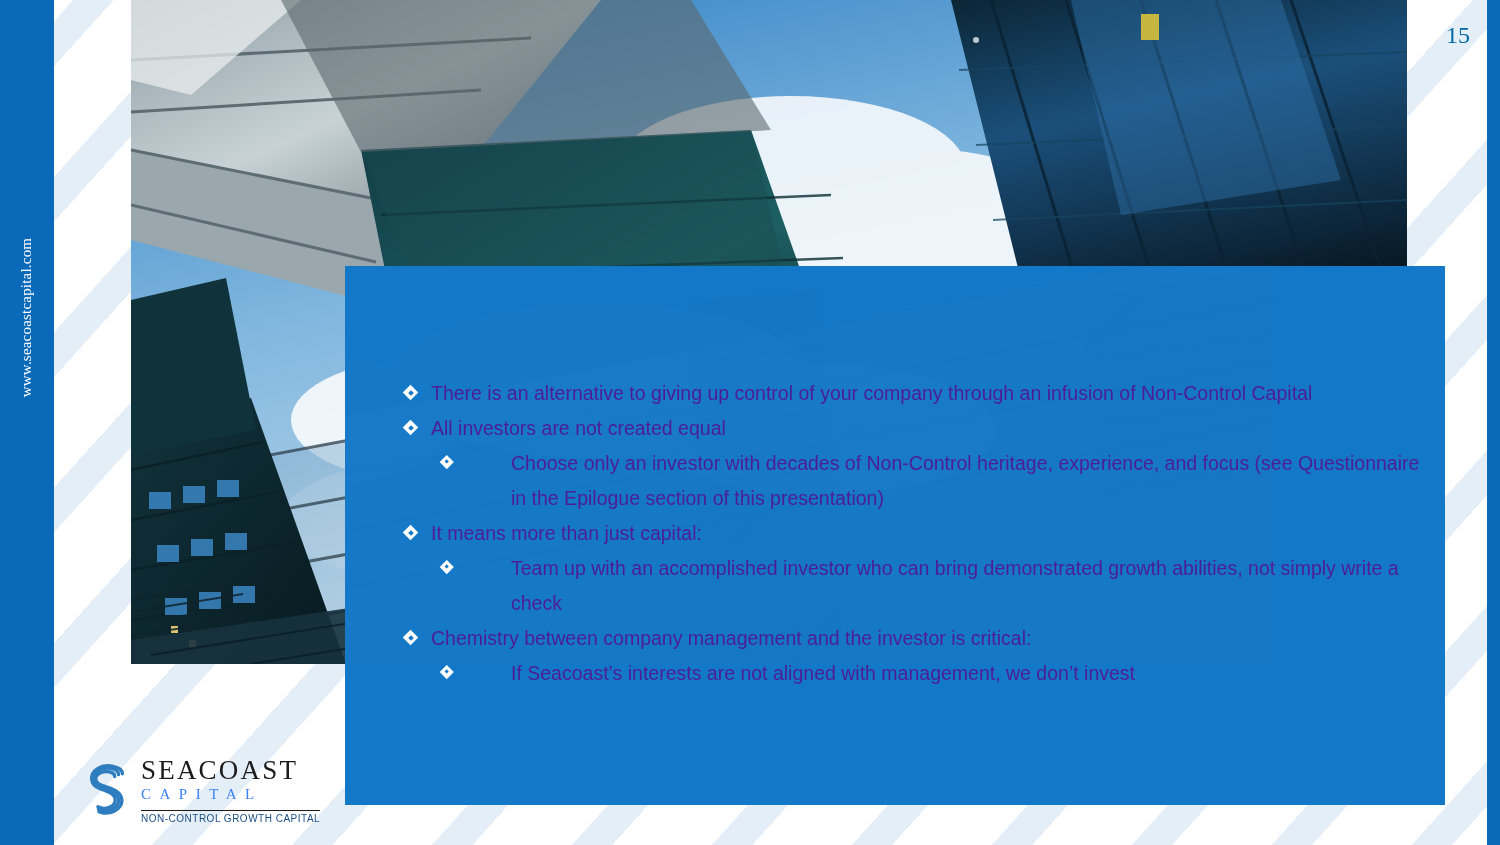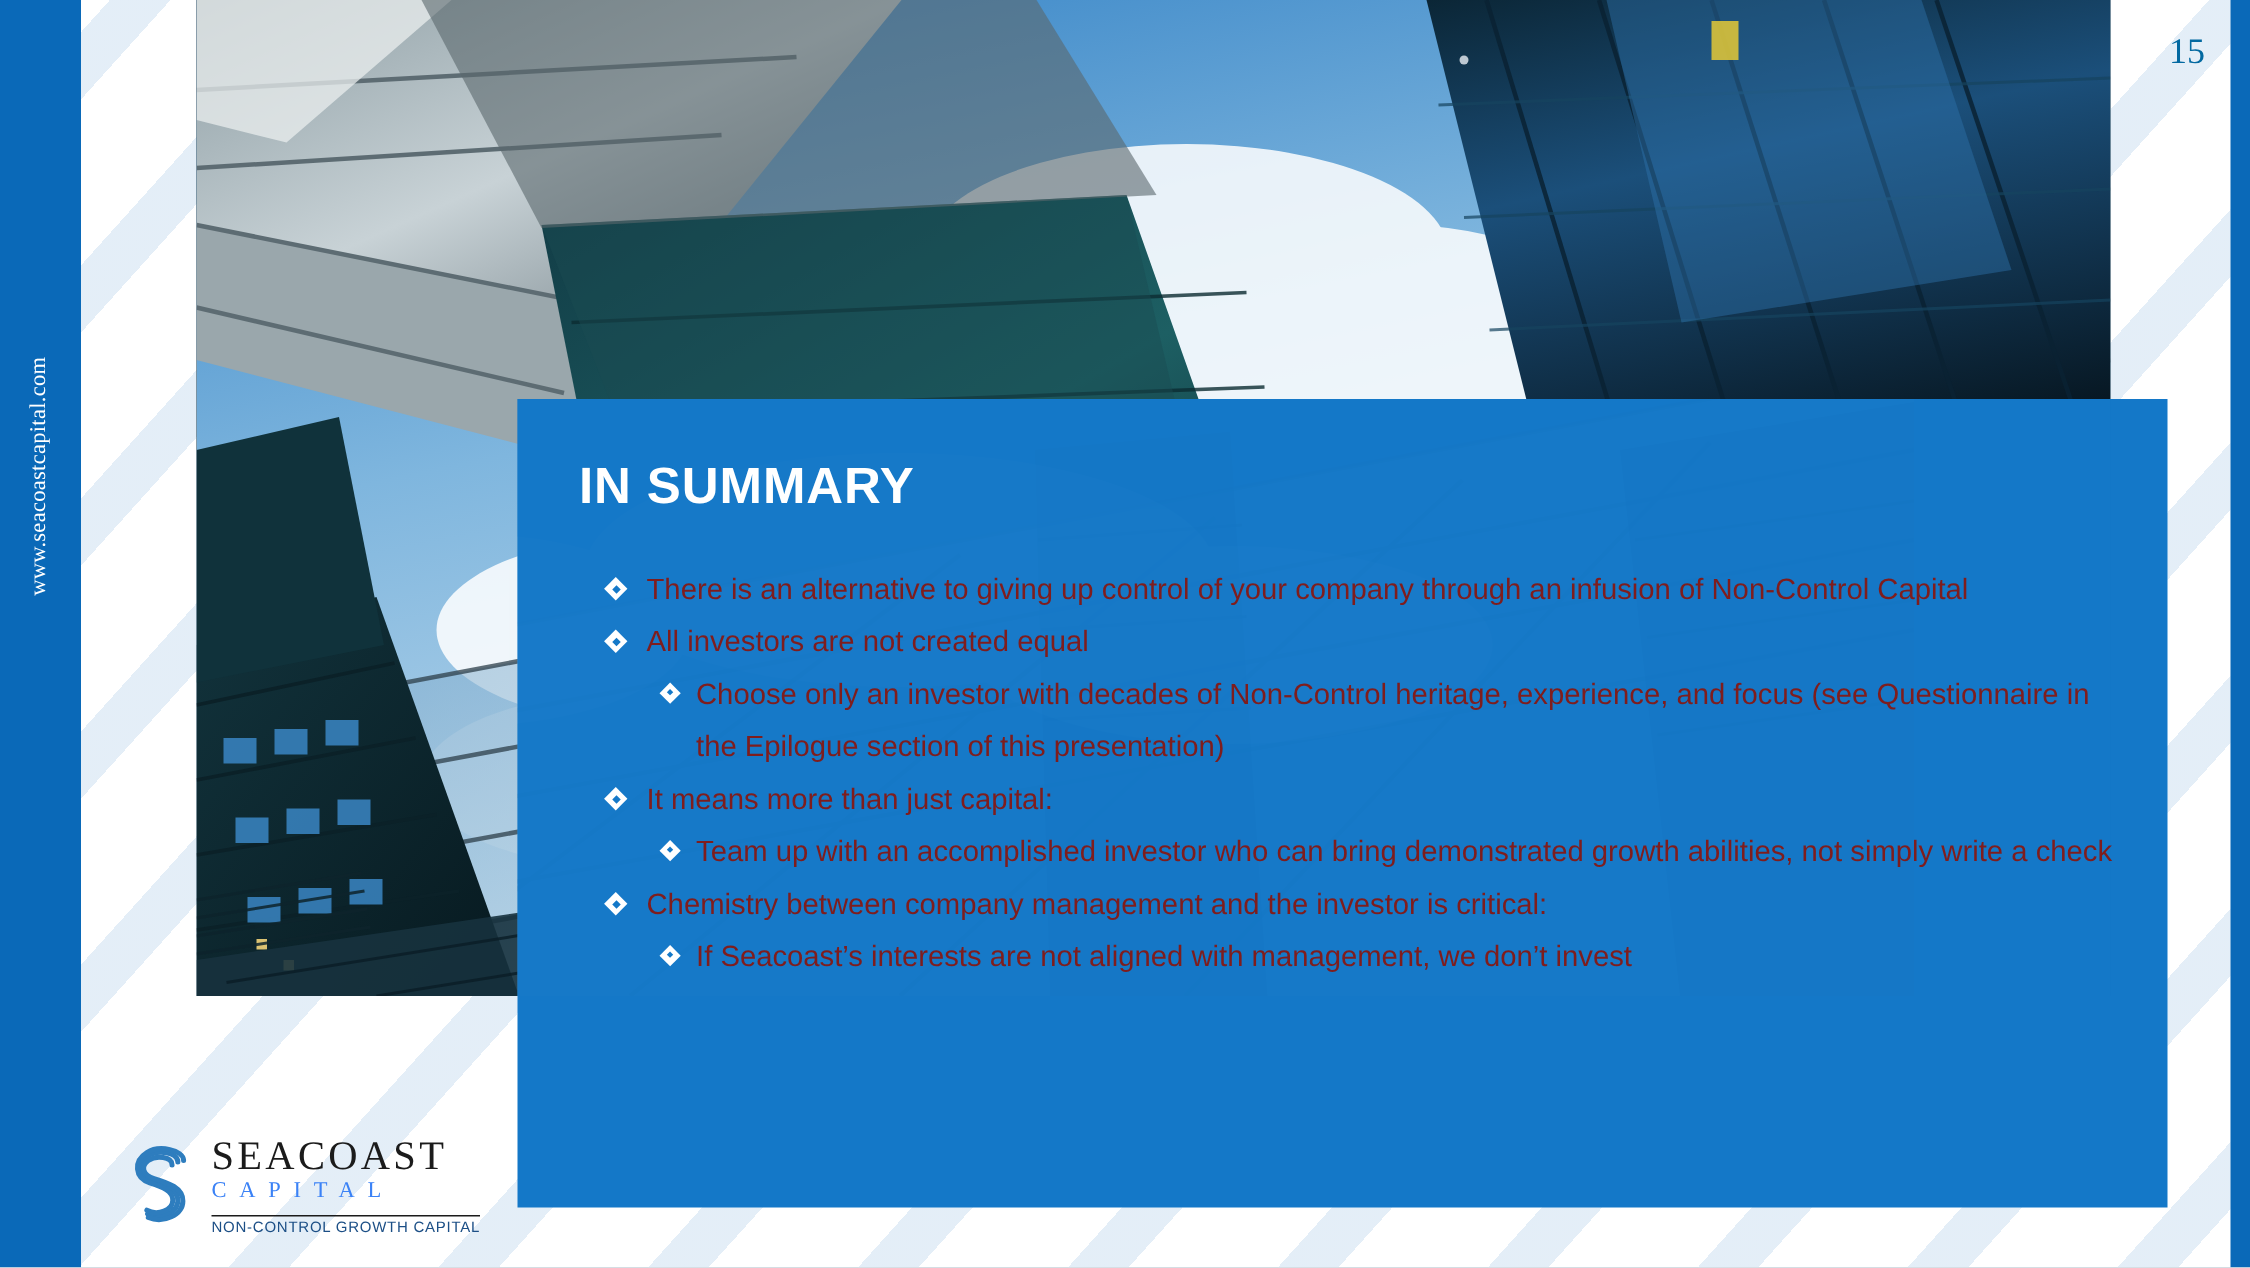--- a/index.html
+++ b/index.html
@@ -148,27 +148,27 @@
   }
   .bullets {
     position: absolute;
     left: 41px;
     top: 110px;
     right: 20px;
   }
   .bullet-row {
     display: flex;
     align-items: flex-start;
-    color: #7f1d1d;
+    color: #4c1d95;
     font-size: 19.5px;
     line-height: 35px;
     margin-bottom: 0px;
   }
   .bullet-row.lvl1 { padding-left: 18px; }
-  .bullet-row.lvl2 { padding-left: 55px; }
+  .bullet-row.lvl2 { padding-left: 55px; gap: 47px; }
 
   .dia {
     flex: 0 0 auto;
     width: 15px;
     height: 15px;
     margin-top: 10px;
     margin-right: 12px;
     position: relative;
   }
   .dia::before {
@@ -463,21 +463,20 @@
           <ellipse cx="600" cy="380" rx="210" ry="78"></ellipse>
           <ellipse cx="310" cy="420" rx="150" ry="64"></ellipse>
           <ellipse cx="820" cy="430" rx="175" ry="66"></ellipse>
         </g>
       </svg>
     </div>
     <div class="tint"></div>
   </div>
 
   <div class="panel-content">
-    <div class="slide-title">IN SUMMARY</div>
     <div class="bullets">
 
       <div class="bullet-row lvl1">
         <span class="dia"></span>
         <span class="btext">There is an alternative to giving up control of your company through an infusion of Non-Control Capital</span>
       </div>
 
       <div class="bullet-row lvl1">
         <span class="dia"></span>
         <span class="btext">All investors are not created equal</span>

